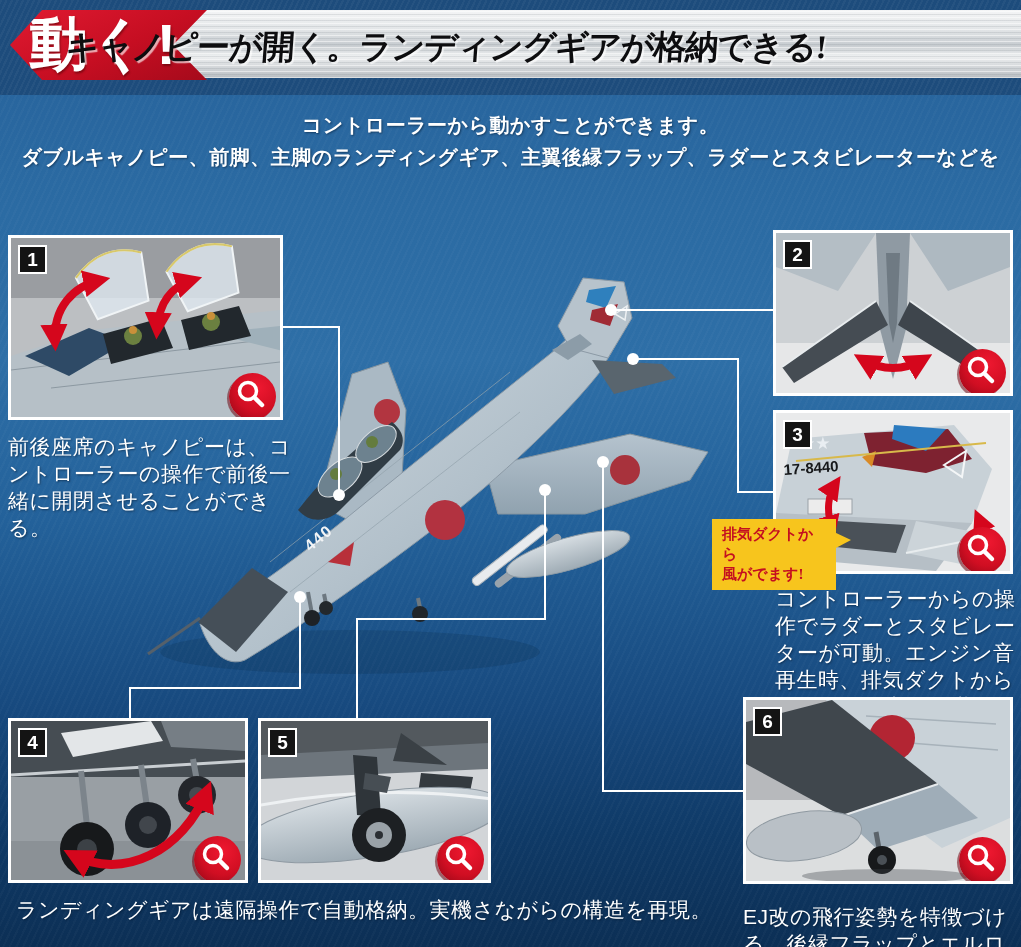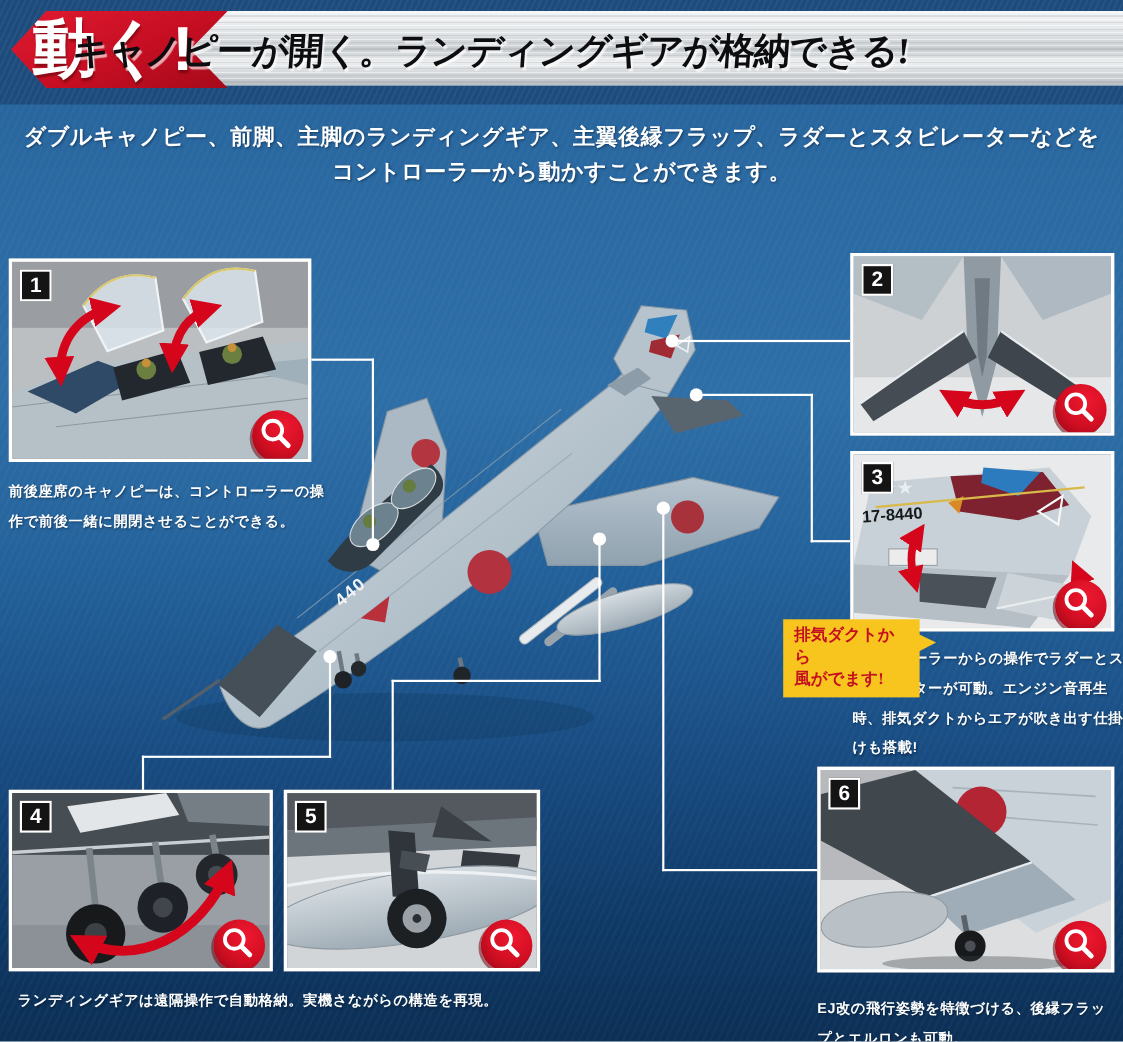--- a/index.html
+++ b/index.html
@@ -46,35 +46,35 @@
   .zoom-btn svg { position:absolute; inset:0; }
 
   .p1 { left:8px;  top:235px; width:275px; height:185px; }
   .p2 { left:773px; top:230px; width:240px; height:166px; }
   .p3 { left:773px; top:410px; width:240px; height:164px; }
   .p4 { left:8px;  top:718px; width:240px; height:165px; }
   .p5 { left:258px; top:718px; width:233px; height:165px; }
   .p6 { left:743px; top:697px; width:270px; height:187px; }
 
   
-  .cap { position:absolute; color:#fff; font-weight:bold; font-size:13px; line-height:27px;
+  .cap { position:absolute; color:#fff; font-weight:normal; font-size:21px; line-height:27px;
           letter-spacing:0.5px; text-shadow:1px 1px 2px rgba(0,20,40,0.55); }
   .cap1 { left:8px;  top:433px; width:292px; }
   .cap3 { left:775px; top:585px; width:250px; }
   .capG { left:16px;  top:896px; width:700px; }
   .cap6 { left:743px; top:903px; width:276px; }
 
   
   .cline { position:absolute; background:#fff; z-index:2; }
   .cdot  { position:absolute; width:12px; height:12px; border-radius:50%; background:#fff; z-index:2; }
 
   
   .bubble { position:absolute; left:712px; top:519px; width:124px; padding:5px 10px 6px;
           background:#f7c51d; z-index:5; color:#c40f20;
-          font-family:"Liberation Serif","DejaVu Serif",serif; font-weight:bold; font-size:15px; line-height:20px;margin-top:44px; }
+          font-family:"Liberation Serif","DejaVu Serif",serif; font-weight:bold; font-size:15px; line-height:20px; }
   .bubble::after { content:""; position:absolute; right:-15px; top:13px; width:0; height:0;
           border-top:8px solid transparent; border-bottom:9px solid transparent; border-left:17px solid #f7c51d; }
 
   .aircraft { position:absolute; left:40px; top:262px; width:690px; height:420px; z-index:1; }
   .defs-holder { position:absolute; width:0; height:0; overflow:hidden; }
 </style>
 </head>
 <body>
 
 <div class="page">
@@ -102,22 +102,22 @@
 
   <div class="header-band">
     <div class="silver-banner"></div>
     <div class="banner-title">キャノピーが開く。ランディングギアが格納できる!</div>
     <div class="ribbon">
       <span class="ribbon-label">動く!</span>
     </div>
   </div>
 
   <div class="intro">
+    <div>コントローラーから動かすことができます。</div>
     <div>ダブルキャノピー、前脚、主脚のランディングギア、主翼後縁フラップ、ラダーとスタビレーターなどを</div>
-    <div>コントローラーから動かすことができます。</div>
   </div>
 
   <svg class="aircraft" viewBox="0 0 690 420">
     <ellipse cx="310" cy="390" rx="190" ry="22" fill="rgba(8,30,52,0.16)"></ellipse>
     <path d="M108,392 L160,356" stroke="#55606a" stroke-width="3"></path>
 
     <polygon points="445,205 590,172 668,190 650,218 545,252 458,252" fill="url(#wingG)" stroke="#85949f" stroke-width="1"></polygon>
     <circle cx="585" cy="208" r="15" fill="#a8323c"></circle>
 
     <polygon points="278,242 312,112 348,100 366,148 362,215 312,260" fill="#aab9c4" stroke="#85949f" stroke-width="1"></polygon>

